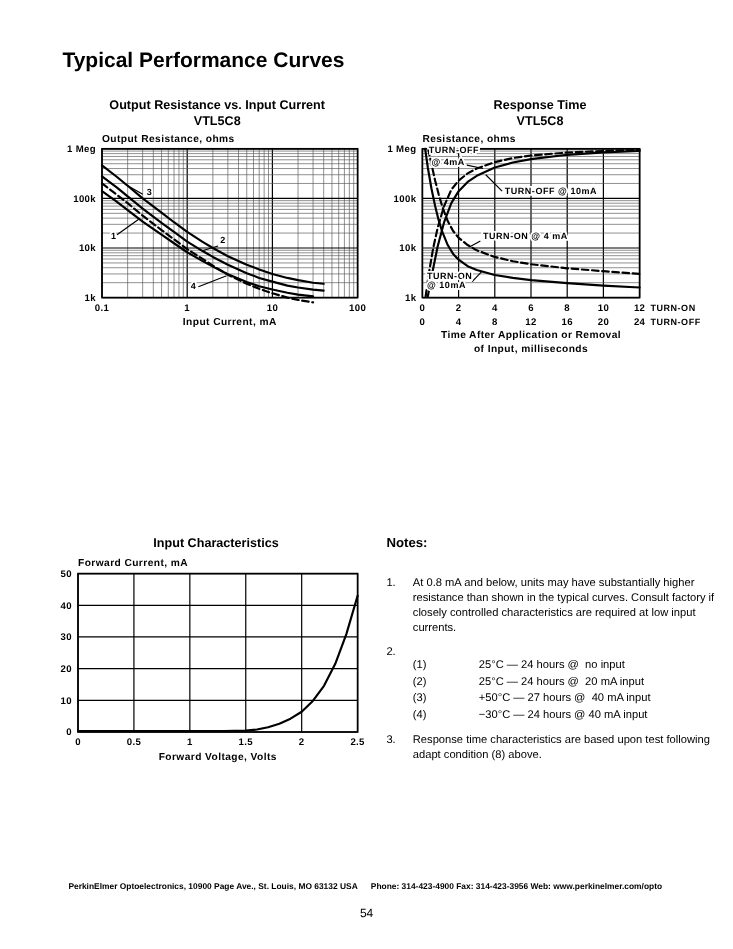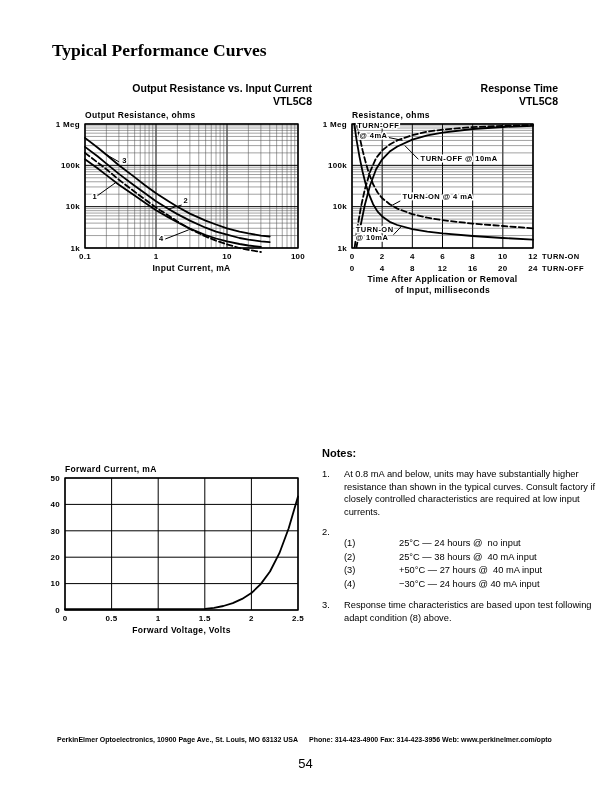--- a/index.html
+++ b/index.html
@@ -1,46 +1,46 @@
 <!DOCTYPE html>
 <html><head>
 <meta charset="utf-8">
 <title>Typical Performance Curves</title>
 <style>
   html,body{margin:0;padding:0;background:#fff;}
   .page{position:relative;width:611px;height:791px;background:#fff;overflow:hidden;
         font-family:"Liberation Sans",sans-serif;color:#000;}
-  .main-title{position:absolute;left:52px;top:28px;font-size:17.5px;font-weight:bold;font-family:Liberation Serif, serif;}
-  .chart-titles{position:absolute;text-align:right;font-weight:bold;font-size:10.5px;line-height:1.25;}
+  .main-title{position:absolute;left:52px;top:28px;font-size:17.5px;font-weight:bold;}
+  .chart-titles{position:absolute;text-align:center;font-weight:bold;font-size:10.5px;line-height:1.25;}
   #titles-0{left:50px;top:82px;width:262px;}
-  #titles-1{left:318px;top:82px;width:240px;}
+  #titles-1{left:330px;top:82px;width:240px;}
   #titles-2{left:50px;top:447px;width:260px;}
   .chart-svg{position:absolute;}
   #chart-svg-0{left:50px;top:108px;}
   #chart-svg-1{left:322px;top:108px;}
   #chart-svg-2{left:50px;top:461px;}
   svg text{fill:#000;}
   .tick{font:bold 8px "Liberation Sans",sans-serif;letter-spacing:.3px;}
   .hdr{font:bold 8.5px "Liberation Sans",sans-serif;letter-spacing:.35px;}
   .lbl{font:bold 7.5px "Liberation Sans",sans-serif;letter-spacing:.45px;
        paint-order:stroke fill;stroke:#fff;stroke-width:3px;fill:#000;}
   .lblt{font:bold 7.5px "Liberation Sans",sans-serif;letter-spacing:.45px;}
   .notes{position:absolute;left:322px;top:447px;width:276px;}
-  .notes-heading{font-size:11px;font-weight:bold;margin:0 0 9px 0;}
+  .notes-heading{font-size:11px;font-weight:bold;margin:0 0 20px 0;}
   .note-row{display:flex;margin-bottom:8px;}
   .note-num{flex:none;width:22px;font-size:9.3px;line-height:1.35;}
   .note-body{flex:1;font-size:9.3px;line-height:1.35;}
   .note-sub{margin-top:11px;}
   .sub-row{display:flex;line-height:1.45;}
   .sub-num{flex:none;width:55px;}
   .sub-text{white-space:pre-wrap;text-align:right;}
   .footer{position:absolute;top:736px;left:0;width:611px;font-size:7px;font-weight:bold;}
   .footer-left{position:absolute;left:57px;top:0;}
   .footer-right{position:absolute;left:309px;top:0;}
-  .page-number{position:absolute;top:756px;left:0;width:611px;text-align:center;font-size:13px;}
+  .page-number{position:absolute;top:756px;left:0;width:611px;text-align:center;font-size:10px;}
 </style>
 </head>
 <body>
 
 <div class="page">
 
   <h1 class="main-title">Typical Performance Curves</h1>
 
   <div class="chart-titles" id="titles-0">
     <div>Output Resistance vs. Input Current</div>
@@ -201,20 +201,23 @@
       <text x="37.5" y="29.6" class="lbl">@ 4mA</text>
       <line x1="96.4" y1="51.3" x2="82.8" y2="37.6" stroke="#000" stroke-width="1"></line>
       <text x="98.6" y="53.3" class="lbl">TURN-OFF @ 10mA</text>
       <line x1="78.3" y1="92.9" x2="69.2" y2="97.8" stroke="#000" stroke-width="1"></line>
       <text x="80.5" y="90.8" class="lbl">TURN-ON @ 4 mA</text>
       <line x1="71.5" y1="126.7" x2="79.8" y2="118.0" stroke="#000" stroke-width="1"></line>
       <text x="33.8" y="124.3" class="lbl">TURN-ON</text>
       <text x="33.8" y="131.8" class="lbl">@ 10mA</text>
     </svg>
 
+  <div class="chart-titles" id="titles-2">
+    <div>Input Characteristics</div>
+  </div>
   <svg id="chart-svg-2" class="chart-svg" width="260" height="180">
       <line x1="15.00" y1="17" x2="15.00" y2="149" stroke="#000" stroke-width="1"></line>
       <line x1="61.60" y1="17" x2="61.60" y2="149" stroke="#000" stroke-width="1"></line>
       <line x1="108.20" y1="17" x2="108.20" y2="149" stroke="#000" stroke-width="1"></line>
       <line x1="154.80" y1="17" x2="154.80" y2="149" stroke="#000" stroke-width="1"></line>
       <line x1="201.40" y1="17" x2="201.40" y2="149" stroke="#000" stroke-width="1"></line>
       <line x1="248.00" y1="17" x2="248.00" y2="149" stroke="#000" stroke-width="1"></line>
       <line x1="15" y1="17.00" x2="248" y2="17.00" stroke="#000" stroke-width="1"></line>
       <line x1="15" y1="43.40" x2="248" y2="43.40" stroke="#000" stroke-width="1"></line>
       <line x1="15" y1="69.80" x2="248" y2="69.80" stroke="#000" stroke-width="1"></line>
@@ -251,21 +254,21 @@
         <div class="note-row">
           <div class="note-num">2.</div>
           <div class="note-body">
             <div class="note-sub">
               <div class="sub-row">
                 <span class="sub-num">(1)</span>
                 <span class="sub-text">25°C — 24 hours @  no input</span>
               </div>
               <div class="sub-row">
                 <span class="sub-num">(2)</span>
-                <span class="sub-text">25°C — 38 hours @  40 mA input</span>
+                <span class="sub-text">25°C — 24 hours @  20 mA input</span>
               </div>
               <div class="sub-row">
                 <span class="sub-num">(3)</span>
                 <span class="sub-text">+50°C — 27 hours @  40 mA input</span>
               </div>
               <div class="sub-row">
                 <span class="sub-num">(4)</span>
                 <span class="sub-text">−30°C — 24 hours @ 40 mA input</span>
               </div>
             </div>

